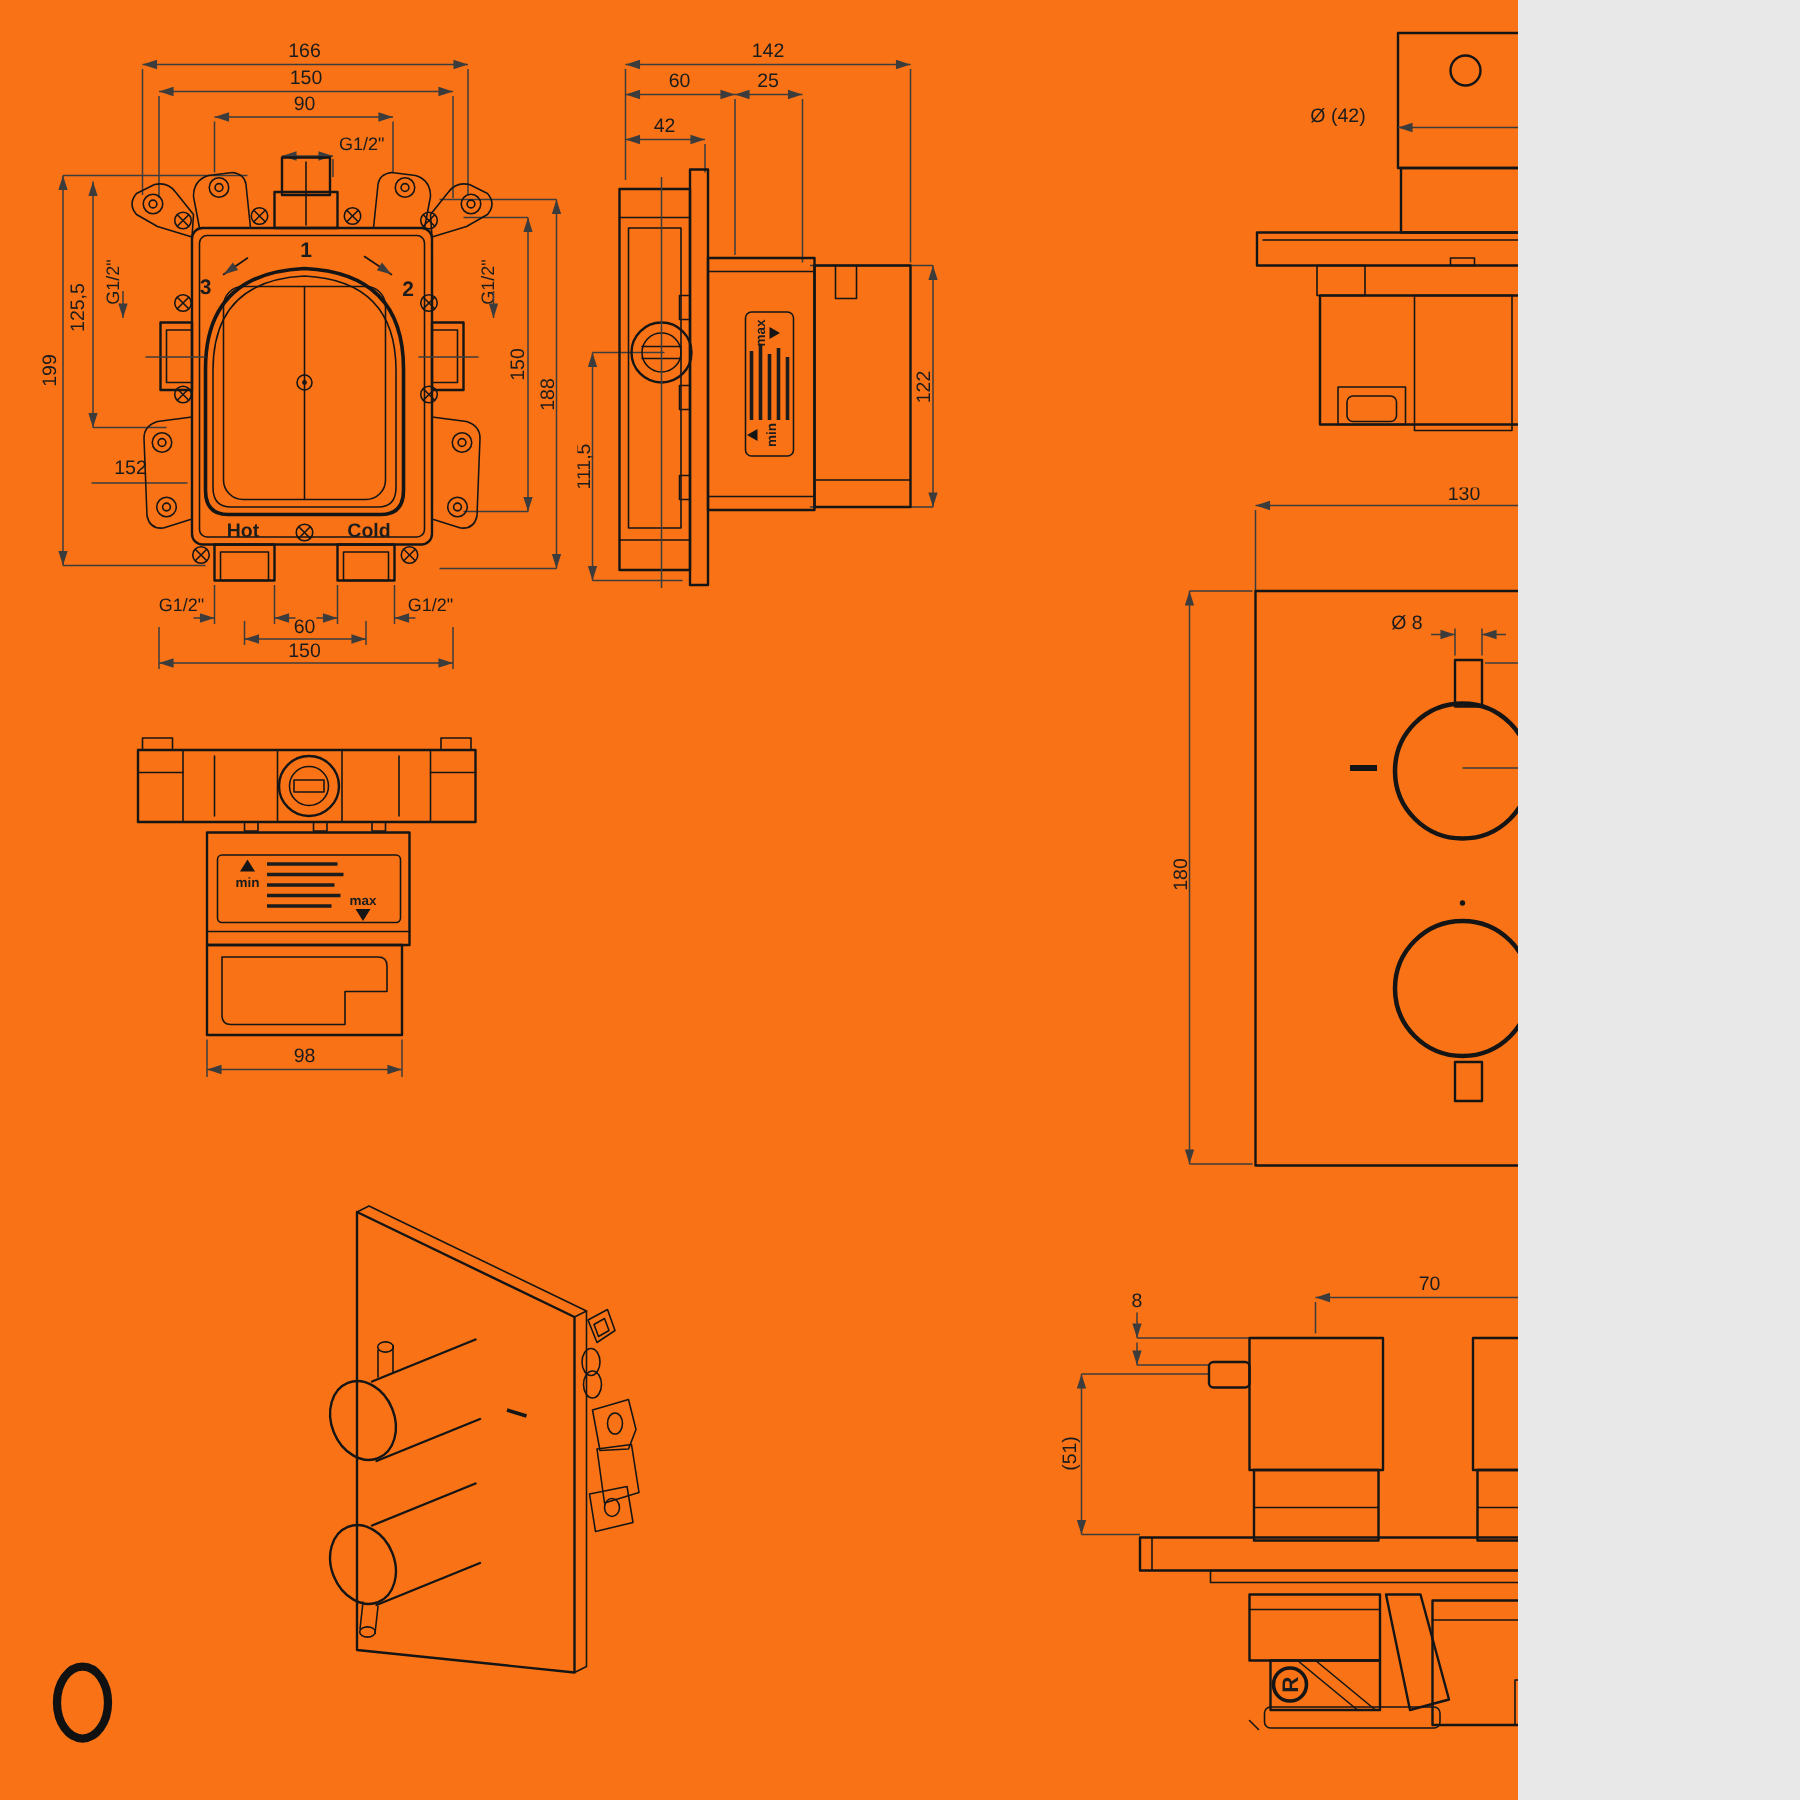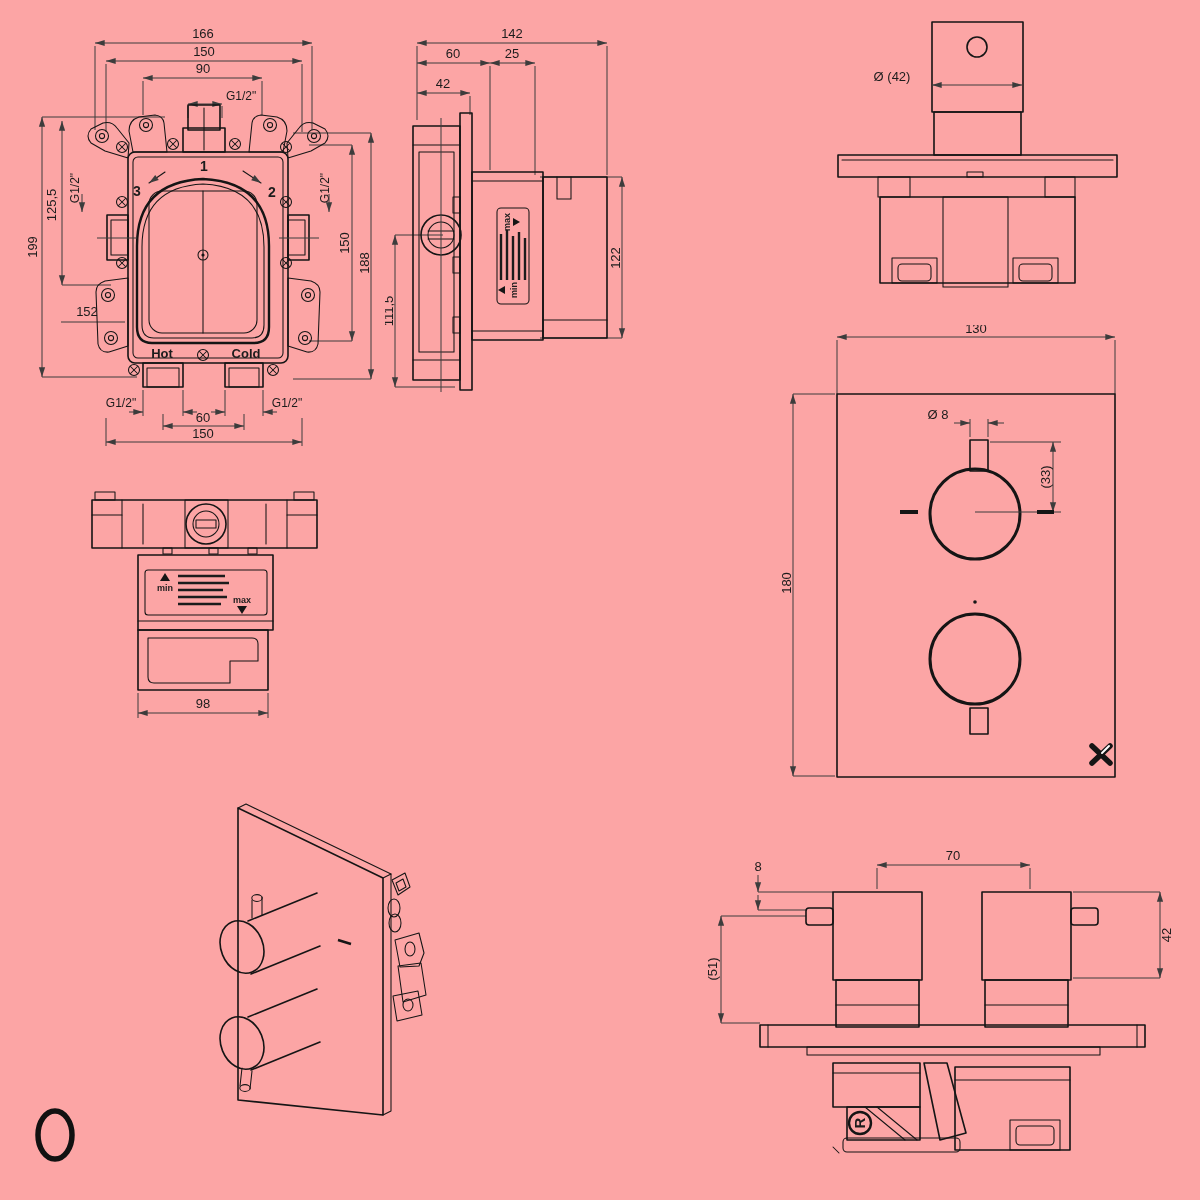--- a/index.html
+++ b/index.html
@@ -1,16 +1,16 @@
 <!DOCTYPE html>
 <html><head>
 <meta charset="utf-8">
 <style>
   html,body{margin:0;padding:0;background:#e8e8e8;}
-  .canvas{position:relative;width:1200px;height:1200px;background:#fca5a5;overflow:hidden;}
+  .canvas{position:relative;width:1012px;height:1200px;background:#f97316;overflow:hidden;}
   .view{position:absolute;}
   
   .o {fill:none;stroke:#151515;stroke-width:1.6;stroke-linejoin:round;stroke-linecap:round;}
   .o1{fill:none;stroke:#151515;stroke-width:1.05;stroke-linejoin:round;stroke-linecap:round;}
   .o2{fill:none;stroke:#151515;stroke-width:2.4;stroke-linejoin:round;}
   .o3{fill:none;stroke:#151515;stroke-width:3;stroke-linejoin:round;}
   .fillb{fill:#151515;stroke:none;}
   
   .d {fill:none;stroke:#3c3c3c;stroke-width:1;}
   .dash{stroke:#151515;stroke-width:4;}

